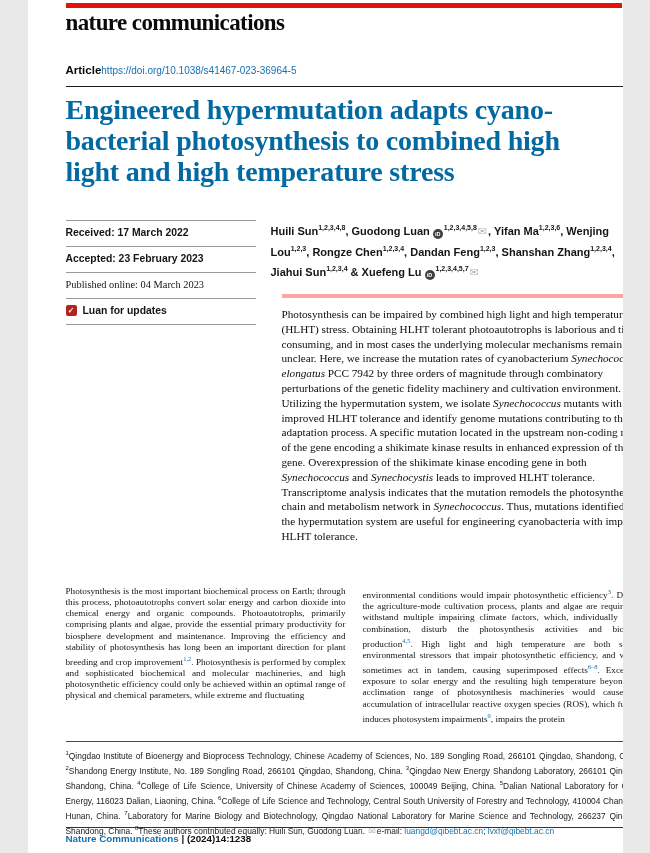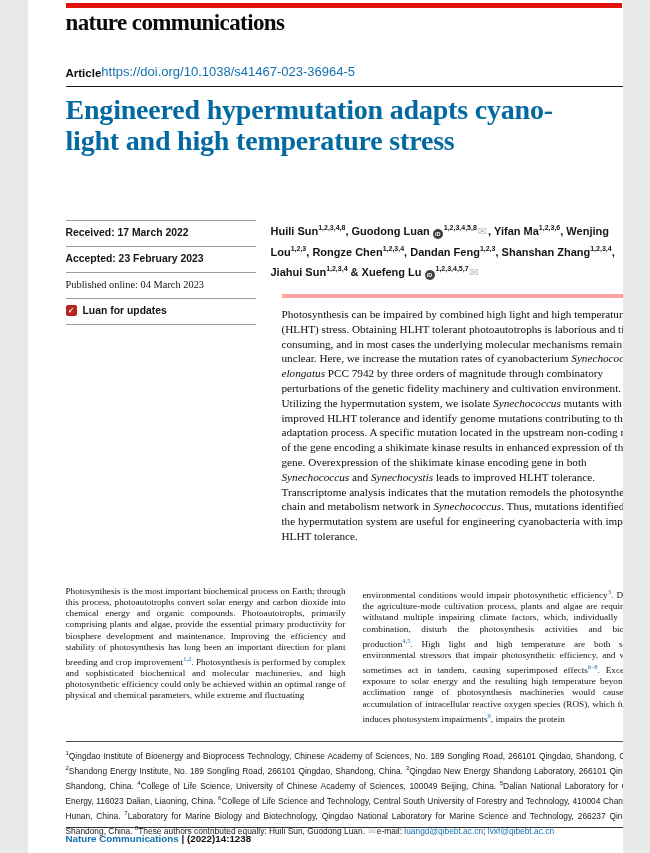--- a/index.html
+++ b/index.html
@@ -9,21 +9,21 @@
   .topbar{position:absolute;left:38px;top:3px;width:556px;height:5px;background:#e3120b;}
 
   .wordmark{position:absolute;left:38px;top:10px;font-family:"Liberation Serif",serif;
             font-weight:bold;font-size:23px;letter-spacing:-0.6px;color:#0a0a0a;}
 
   .oa{position:absolute;left:596px;top:9px;}
 
   .article-row{position:absolute;left:38px;top:64px;width:570px;display:flex;
                justify-content:flex-start;align-items:flex-end;}
   .article-label{font-weight:bold;font-size:11.5px;color:#0a0a0a;}
-  .doi{font-size:13px;}
+  .doi{font-size:10px;}
   .link{color:#1470af;text-decoration:none;}
 
   .rule-dark{position:absolute;left:38px;top:86px;width:570px;border:none;
              border-top:1.4px solid #1a1a1a;margin:0;}
 
   .title{position:absolute;left:38px;top:94px;width:565px;margin:0;
          font-family:"Liberation Serif",serif;font-weight:bold;font-size:28px;
          line-height:31px;letter-spacing:-0.2px;color:#0369a1;}
   .title span{display:block;}
 
@@ -80,20 +80,21 @@
 
   <div class="article-row">
     <span class="article-label">Article</span>
     <a class="link doi" href="#">https://doi.org/10.1038/s41467-023-36964-5</a>
   </div>
 
   <hr class="rule-dark">
 
   <h1 class="title">
     <span>Engineered hypermutation adapts cyano-</span>
+    <span>bacterial photosynthesis to combined high</span>
     <span>light and high temperature stress</span>
   </h1>
 
   <div class="meta-col">
     <div class="meta-row">Received: 17 March 2022</div>
     <div class="meta-row">Accepted: 23 February 2023</div>
     <div class="meta-row serif">Published online: 04 March 2023</div>
     <div class="meta-row check">
       <span class="cfu-icon">✓</span>
       <span>Luan for updates</span>
@@ -108,18 +109,18 @@
     <div class="col" id="col-left">Photosynthesis is the most important biochemical process on Earth; through this process, photoautotrophs convert solar energy and carbon dioxide into chemical energy and organic compounds. Photoautotrophs, primarily comprising plants and algae, provide the essential primary productivity for biosphere development and maintenance. Improving the efficiency and stability of photosynthesis has long been an important direction for plant breeding and crop improvement<sup class="ref">1,2</sup>. Photosynthesis is performed by complex and sophisticated biochemical and molecular machineries, and high photosynthetic efficiency could only be achieved within an optimal range of physical and chemical parameters, while extreme and fluctuating</div>
     <div class="col" id="col-right">environmental conditions would impair photosynthetic efficiency<sup class="ref">3</sup>. During the agriculture-mode cultivation process, plants and algae are required to withstand multiple impairing climate factors, which, individually or in combination, disturb the photosynthesis activities and biomass production<sup class="ref">4,5</sup>. High light and high temperature are both severe environmental stressors that impair photosynthetic efficiency, and would sometimes act in tandem, causing superimposed effects<sup class="ref">6–8</sup>. Excessive exposure to solar energy and the resulting high temperature beyond the acclimation range of photosynthesis machineries would cause the accumulation of intracellular reactive oxygen species (ROS), which further induces photosystem impairments<sup class="ref">9</sup>, impairs the protein</div>
   </div>
 
   <hr class="fn-rule">
   <div class="footnotes" id="footnotes"><sup class="fn">1</sup>Qingdao Institute of Bioenergy and Bioprocess Technology, Chinese Academy of Sciences, No. 189 Songling Road, 266101 Qingdao, Shandong, China. <sup class="fn">2</sup>Shandong Energy Institute, No. 189 Songling Road, 266101 Qingdao, Shandong, China. <sup class="fn">3</sup>Qingdao New Energy Shandong Laboratory, 266101 Qingdao, Shandong, China. <sup class="fn">4</sup>College of Life Science, University of Chinese Academy of Sciences, 100049 Beijing, China. <sup class="fn">5</sup>Dalian National Laboratory for Clean Energy, 116023 Dalian, Liaoning, China. <sup class="fn">6</sup>College of Life Science and Technology, Central South University of Forestry and Technology, 410004 Changsha, Hunan, China. <sup class="fn">7</sup>Laboratory for Marine Biology and Biotechnology, Qingdao National Laboratory for Marine Science and Technology, 266237 Qingdao, Shandong, China. <sup class="fn">8</sup>These authors contributed equally: Huili Sun, Guodong Luan. <span class="env">✉</span>e-mail: <a class="link">luangd@qibebt.ac.cn</a>; <a class="link">lvxf@qibebt.ac.cn</a></div>
 
   <hr class="footer-rule">
   <div class="footer">
     <div>
-      <span class="link">Nature Communications</span><span class="cite"> | (2022)14:1238</span>
+      <span class="link">Nature Communications</span><span class="cite"> | (2024)14:1238</span>
     </div>
     <span class="pagenum">1</span>
   </div>
 
 </div>
 
 </body></html>

